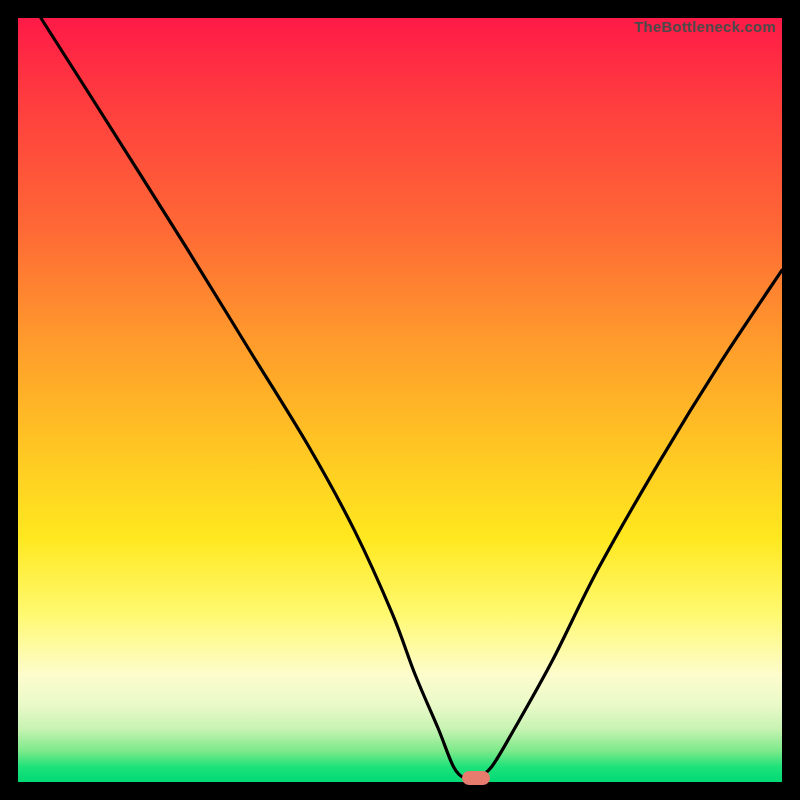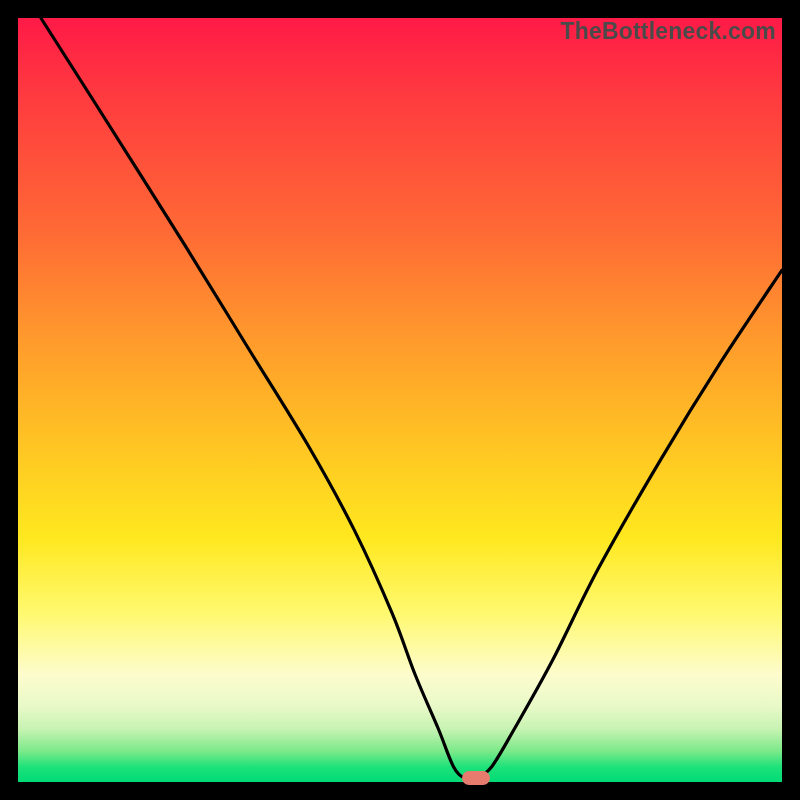--- a/index.html
+++ b/index.html
@@ -39,21 +39,21 @@
       #7be989 96%,
       #1ee27a 98%,
       #00da76 100%
     );
   }
   .watermark {
     position: absolute;
     top: 0px;
     right: 6px;
     color: #4a4a4a;
-    font-size: 23px;
+    font-size: 15px;
     font-weight: 600;
     letter-spacing: 0.2px;
     pointer-events: none;
   }
   svg.curve {
     position: absolute;
     left: 0;
     top: 0;
     width: 764px;
     height: 764px;

